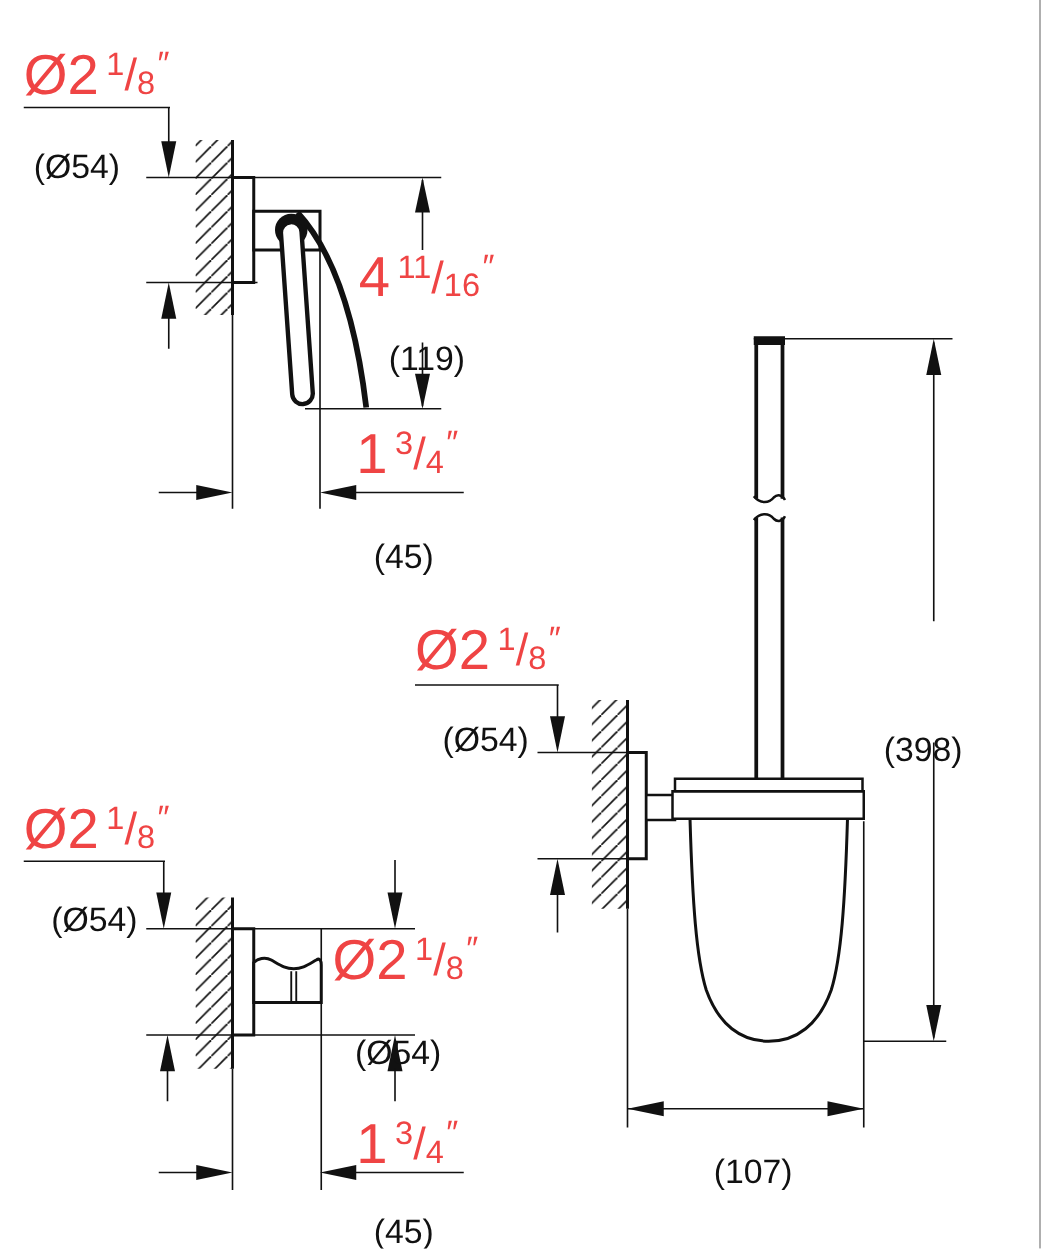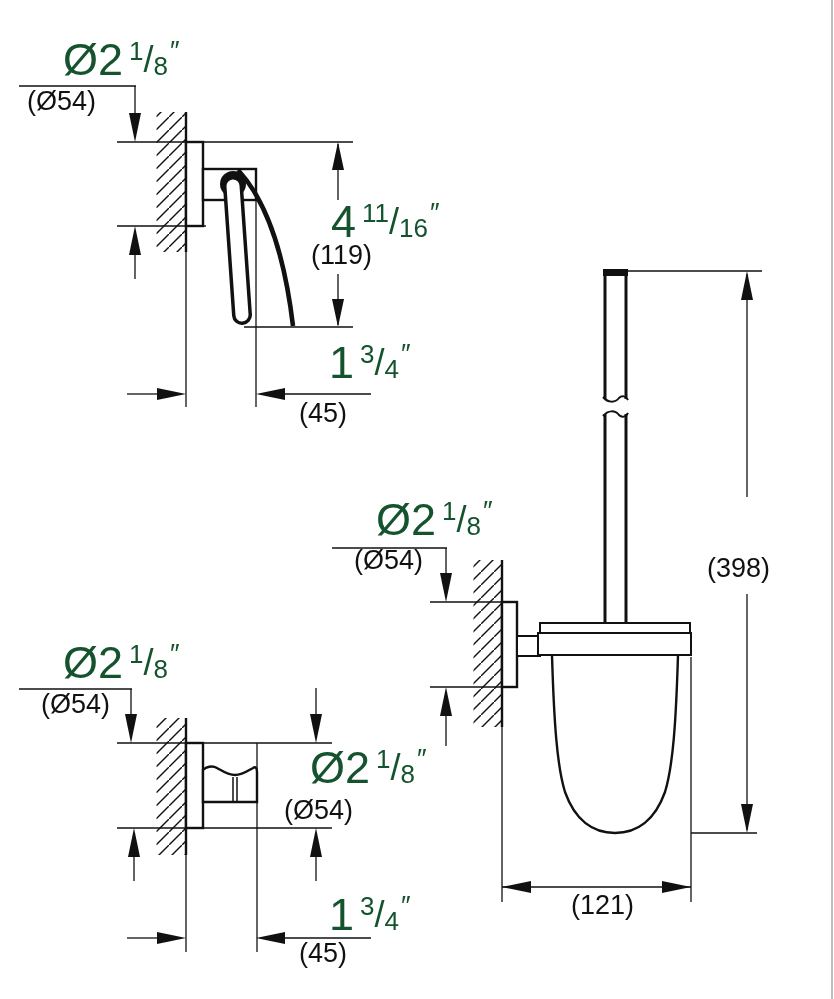--- a/index.html
+++ b/index.html
@@ -1,25 +1,25 @@
 <!DOCTYPE html>
 <html><head>
 <meta charset="utf-8">
 <style>
   html,body{margin:0;padding:0;background:#ffffff;}
   #stage{position:relative;width:834px;height:999px;background:#fff;overflow:hidden;
          font-family:"Liberation Sans","DejaVu Sans",sans-serif;color:#111;}
   #linework{position:absolute;left:0;top:0;}
-  .lbl{position:absolute;white-space:nowrap;line-height:1;color:#14532d;margin-left:44px;}
+  .lbl{position:absolute;white-space:nowrap;line-height:1;color:#ef4444;}
   .lbl .w{font-size:45px;}
   .lbl .n{font-size:26px;vertical-align:15px;margin-left:6px;}
   .lbl .s{font-size:36px;vertical-align:3px;}
   .lbl .d{font-size:26px;}
   .lbl .u{font-size:27px;vertical-align:15px;margin-left:2px;}
-  .metric{position:absolute;white-space:nowrap;line-height:1;font-size:27px;color:#111;}
+  .metric{position:absolute;white-space:nowrap;line-height:1;font-size:27px;color:#111;margin-top:32px;}
 </style>
 </head>
 <body>
 
 <div id="stage">
 
   <svg id="linework" width="834" height="999" viewBox="0 0 834 999">
     <defs>
       <pattern id="hatch" patternUnits="userSpaceOnUse" width="13" height="13">
         <line x1="0" y1="13" x2="13" y2="0" stroke="#111" stroke-width="1.4"></line>
@@ -149,15 +149,15 @@
   </div>
   <div class="metric" style="left:299px;top:940px">(45)</div>
 
   <div class="lbl" style="left:332px;top:497px">
     <span class="w">Ø2</span><span class="n">1</span><span class="s">/</span><span class="d">8</span><span class="u">″</span>
   </div>
   <div class="metric" style="left:354px;top:547px">(Ø54)</div>
 
   <div class="metric" style="left:707px;top:555px">(398)</div>
 
-  <div class="metric" style="left:571px;top:892px">(121)</div>
+  <div class="metric" style="left:571px;top:892px">(107)</div>
 
 </div>
 
 </body></html>

